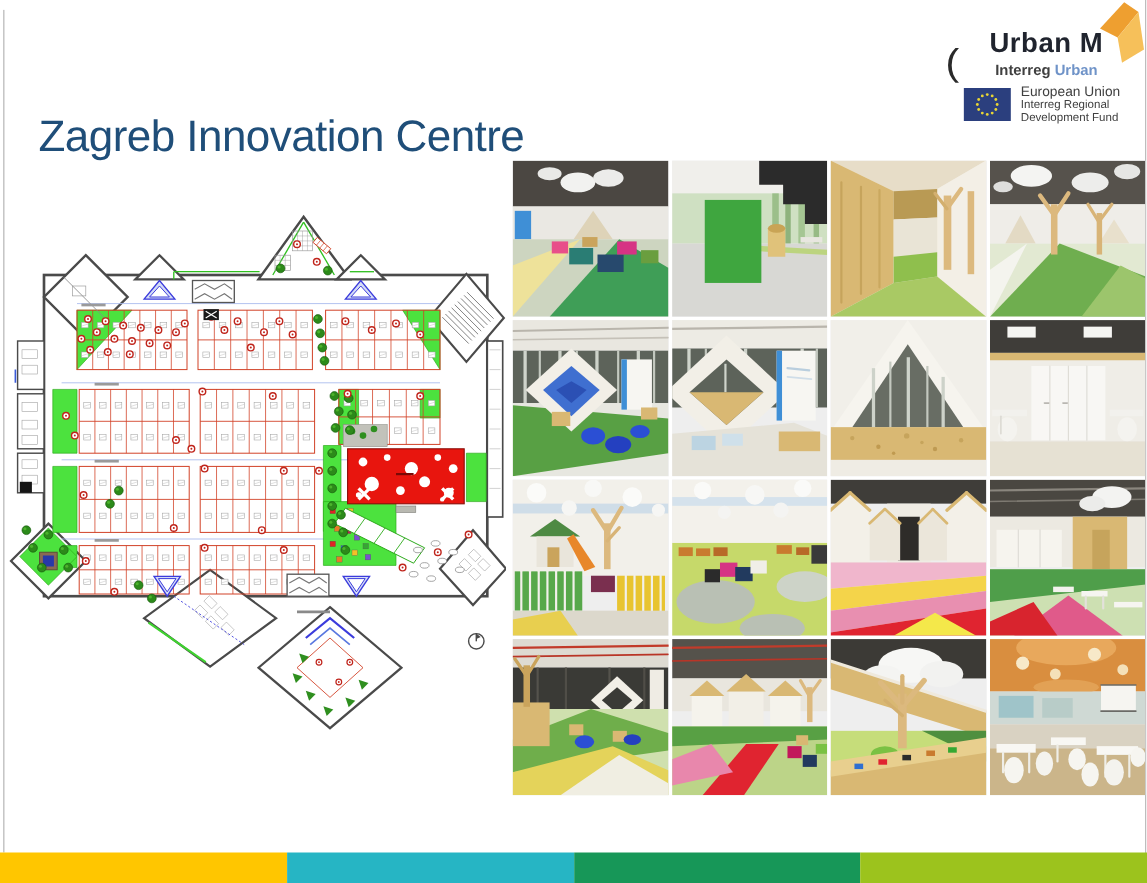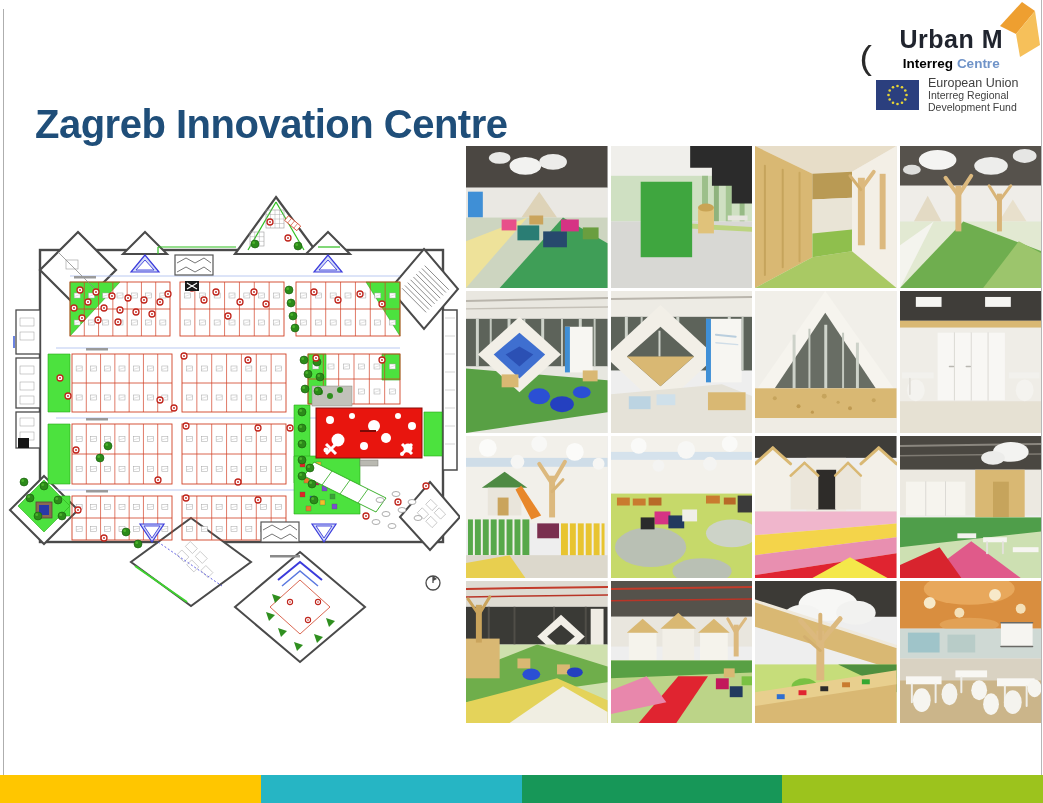--- a/index.html
+++ b/index.html
@@ -2,26 +2,26 @@
 <html><head>
 <meta charset="utf-8">
 <style>
   html,body{margin:0;padding:0;background:#e9e9e9;}
   .page{position:relative;width:1043px;height:803px;background:#ffffff;overflow:hidden;
         font-family:"Liberation Sans",sans-serif;}
   .edge-left{position:absolute;left:3px;top:9px;height:766px;width:1px;background:#aeaeae;}
   .edge-right{position:absolute;right:1px;top:0;height:803px;width:1px;background:#b6b6b6;}
 
   .slide-title{position:absolute;left:35px;top:76px;font-size:40px;letter-spacing:-0.5px;
-               color:#1F4E79;line-height:1.05;font-weight:700;}
+               color:#1F4E79;line-height:1.05;font-weight:400;}
 
   .urbanm{position:absolute;top:27px;right:40px;text-align:center;line-height:1;}
   .urbanm .brand{font-size:25px;font-weight:700;color:#20242e;letter-spacing:0.5px;}
   .urbanm .program{margin-top:5px;font-size:13.5px;font-weight:700;}
-  .urbanm .program .p1{color:#000000;}
+  .urbanm .program .p1{color:#404040;}
   .urbanm .program .p2{color:#6f93c8;font-weight:600;}
   .arrow-logo{position:absolute;top:0;right:2px;width:42px;height:58px;}
   .partial-mark{position:absolute;left:860px;top:38px;font-size:34px;color:#2a2a2a;
                 font-weight:400;transform:scaleX(1.1);}
 
   .eu-block{position:absolute;left:876px;top:76px;display:flex;gap:9px;align-items:center;}
   .eu-flag{width:43px;height:30px;position:relative;}
   .eu-text{line-height:1.12;color:#404040;}
   .eu-text .l1{font-size:12.5px;}
   .eu-text .l2,.eu-text .l3{font-size:10.5px;}
@@ -45,21 +45,21 @@
   <div class="edge-right"></div>
 
   <h1 class="slide-title">Zagreb Innovation Centre</h1>
 
   <span class="partial-mark">(</span>
 
   <div class="urbanm">
     <div class="brand">Urban M</div>
     <div class="program">
       <span class="p1">Interreg</span>
-      <span class="p2">Centre</span>
+      <span class="p2">Urban</span>
     </div>
   </div>
 
   <svg class="arrow-logo" viewBox="0 0 42 58">
     <polygon points="1,26 23,2 36,11 17,34" fill="#ee9f30"></polygon>
     <polygon points="17,34 36,11 41,45 21,57" fill="#f6c05a"></polygon>
   </svg>
 
   <div class="eu-block">
     <svg class="eu-flag" viewBox="0 0 43 30">

